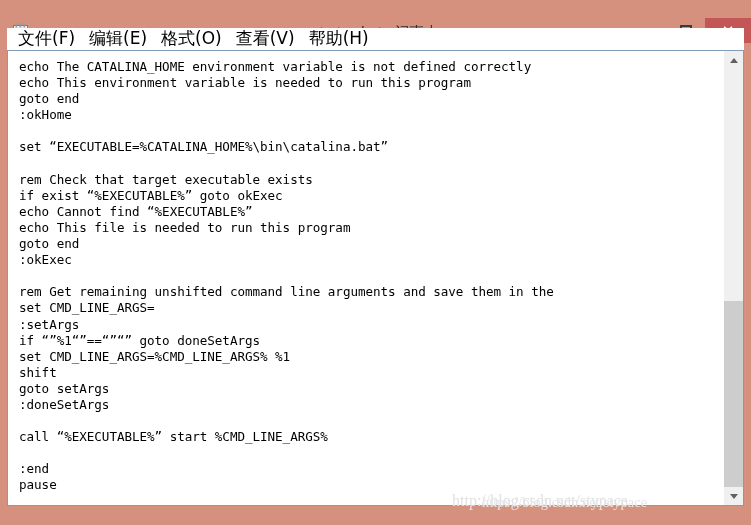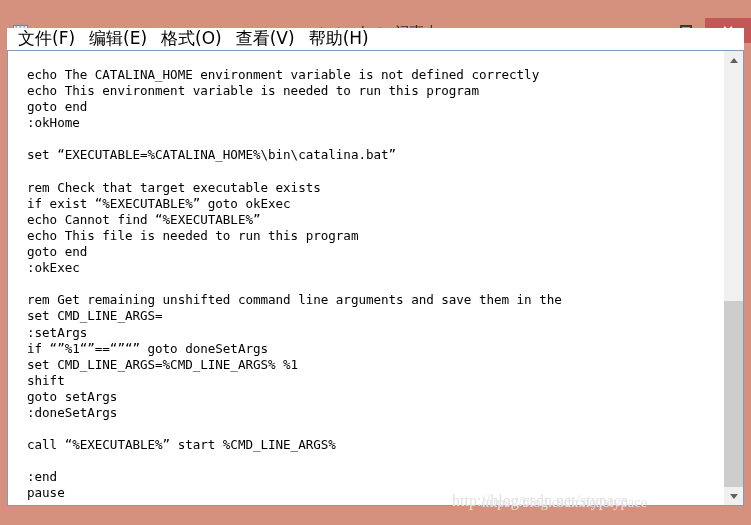--- a/index.html
+++ b/index.html
@@ -120,21 +120,21 @@
     left: 0; top: 0;
     width: 717px;
     height: 454px;
     overflow: hidden;
     background: #ffffff;
   }
   .code {
     position: absolute;
     left: 7px;
     top: 4px;
-    margin: 12px;
+    margin: 4px;
     font-family: "DejaVu Sans Mono", "Liberation Mono", monospace;
     font-size: 12.6px;
     line-height: 16.1px;
     color: #000000;
     white-space: pre;
     letter-spacing: -0.05px;
   }
 
   
   .scrollbar {

